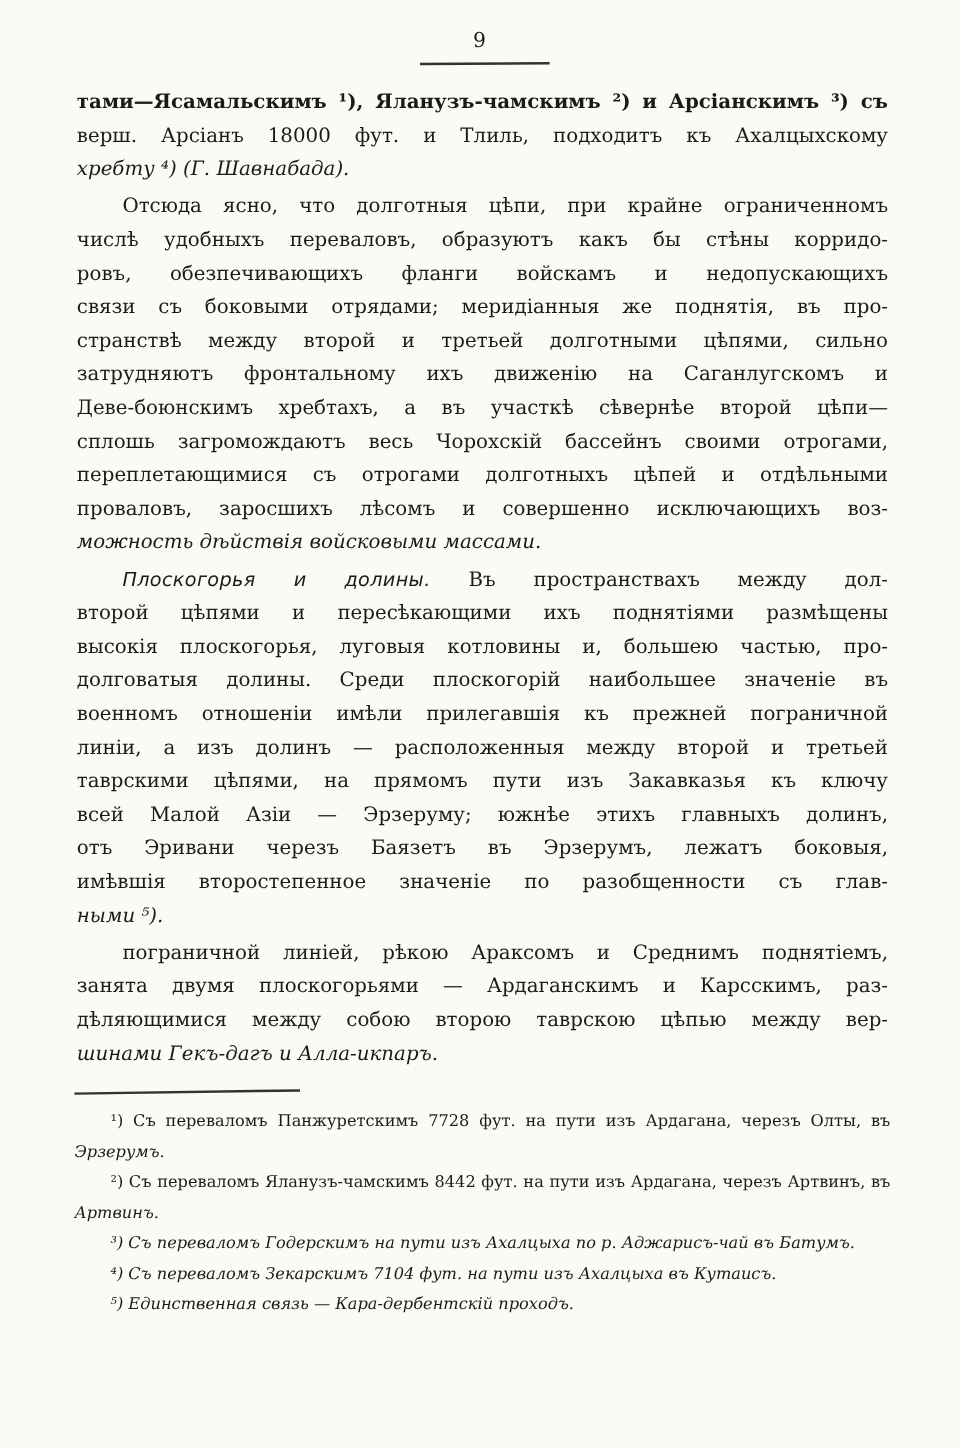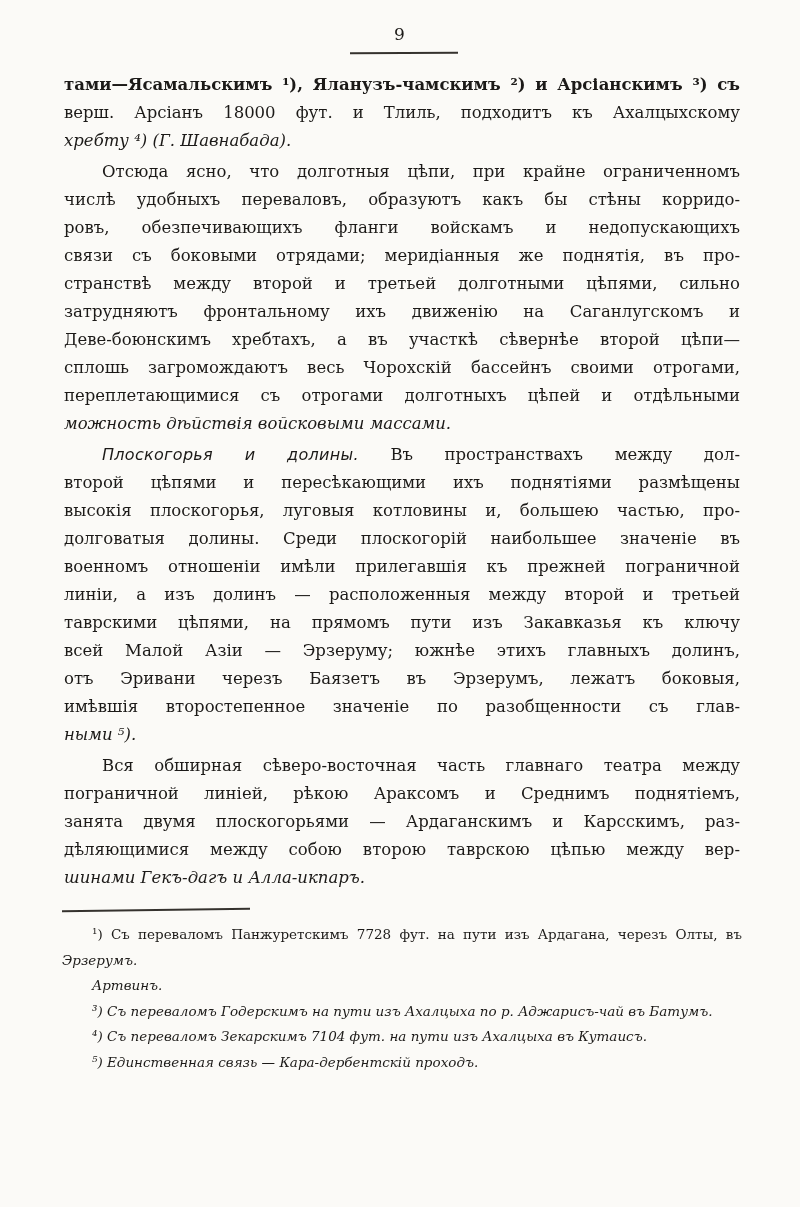--- a/index.html
+++ b/index.html
@@ -90,20 +90,21 @@
     <div class="para">
         <div class="line">Отсюда ясно, что долготныя цѣпи, при крайне ограниченномъ</div>
         <div class="line">числѣ удобныхъ переваловъ, образуютъ какъ бы стѣны корридо-</div>
         <div class="line">ровъ, обезпечивающихъ фланги войскамъ и недопускающихъ</div>
         <div class="line">связи съ боковыми отрядами; меридіанныя же поднятія, въ про-</div>
         <div class="line">странствѣ между второй и третьей долготными цѣпями, сильно</div>
         <div class="line">затрудняютъ фронтальному ихъ движенію на Саганлугскомъ и</div>
         <div class="line">Деве-боюнскимъ хребтахъ, а въ участкѣ сѣвернѣе второй цѣпи—</div>
         <div class="line">сплошь загромождаютъ весь Чорохскій бассейнъ своими отрогами,</div>
         <div class="line">переплетающимися съ отрогами долготныхъ цѣпей и отдѣльными</div>
+        <div class="line">проваловъ, заросшихъ лѣсомъ и совершенно исключающихъ воз-</div>
         <div class="line last">можность дѣйствія войсковыми массами.</div>
       </div>
 
     <div class="para">
       <div class="line runin-line">
         <span class="runin-heading">Плоскогорья и долины.</span><span> Въ пространствахъ между дол-</span>
       </div>
       <div class="rest">
           <div class="line">второй цѣпями и пересѣкающими ихъ поднятіями размѣщены</div>
           <div class="line">высокія плоскогорья, луговыя котловины и, большею частью, про-</div>
@@ -112,37 +113,37 @@
           <div class="line">линіи, а изъ долинъ — расположенныя между второй и третьей</div>
           <div class="line">таврскими цѣпями, на прямомъ пути изъ Закавказья къ ключу</div>
           <div class="line">всей Малой Азіи — Эрзеруму; южнѣе этихъ главныхъ долинъ,</div>
           <div class="line">отъ Эривани черезъ Баязетъ въ Эрзерумъ, лежатъ боковыя,</div>
           <div class="line">имѣвшія второстепенное значеніе по разобщенности съ глав-</div>
           <div class="line last">ными ⁵).</div>
         </div>
     </div>
 
     <div class="para">
-        <div class="line">Вся обширная сѣверо-восточная часть главнаго театра между</div>
         <div class="line">пограничной линіей, рѣкою Араксомъ и Среднимъ поднятіемъ,</div>
         <div class="line">занята двумя плоскогорьями — Ардаганскимъ и Карсскимъ, раз-</div>
         <div class="line">дѣляющимися между собою второю таврскою цѣпью между вер-</div>
         <div class="line last">шинами Гекъ-дагъ и Алла-икпаръ.</div>
       </div>
 
   </div>
 
   <div class="footnote-sep"></div>
 
   <div class="footnotes">
     <div class="footnote">
         <div class="line">¹) Съ переваломъ Панжуретскимъ 7728 фут. на пути изъ Ардагана, черезъ Олты, въ</div>
         <div class="line last">Эрзерумъ.</div>
       </div>
     <div class="footnote">
+        <div class="line">²) Съ переваломъ Яланузъ-чамскимъ 8442 фут. на пути изъ Ардагана, черезъ Артвинъ, въ</div>
         <div class="line last">Артвинъ.</div>
       </div>
     <div class="footnote">
         <div class="line last">³) Съ переваломъ Годерскимъ на пути изъ Ахалцыха по р. Аджарисъ-чай въ Батумъ.</div>
       </div>
     <div class="footnote">
         <div class="line last">⁴) Съ переваломъ Зекарскимъ 7104 фут. на пути изъ Ахалцыха въ Кутаисъ.</div>
       </div>
     <div class="footnote">
         <div class="line last">⁵) Единственная связь — Кара-дербентскій проходъ.</div>

